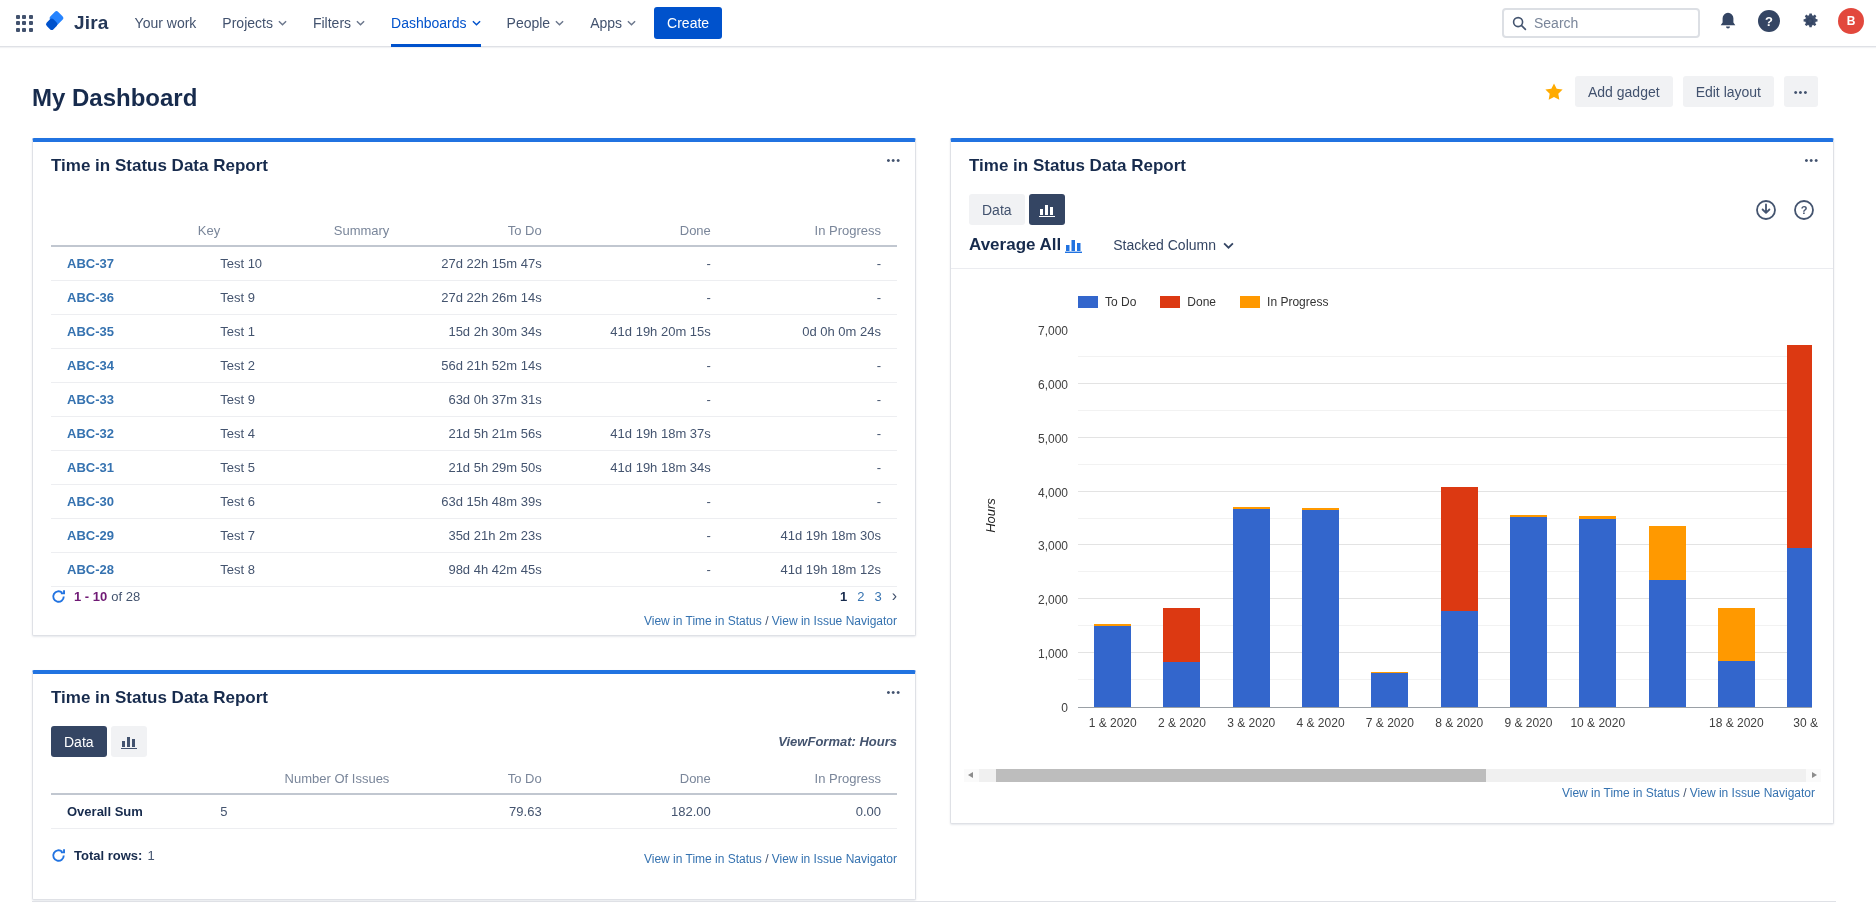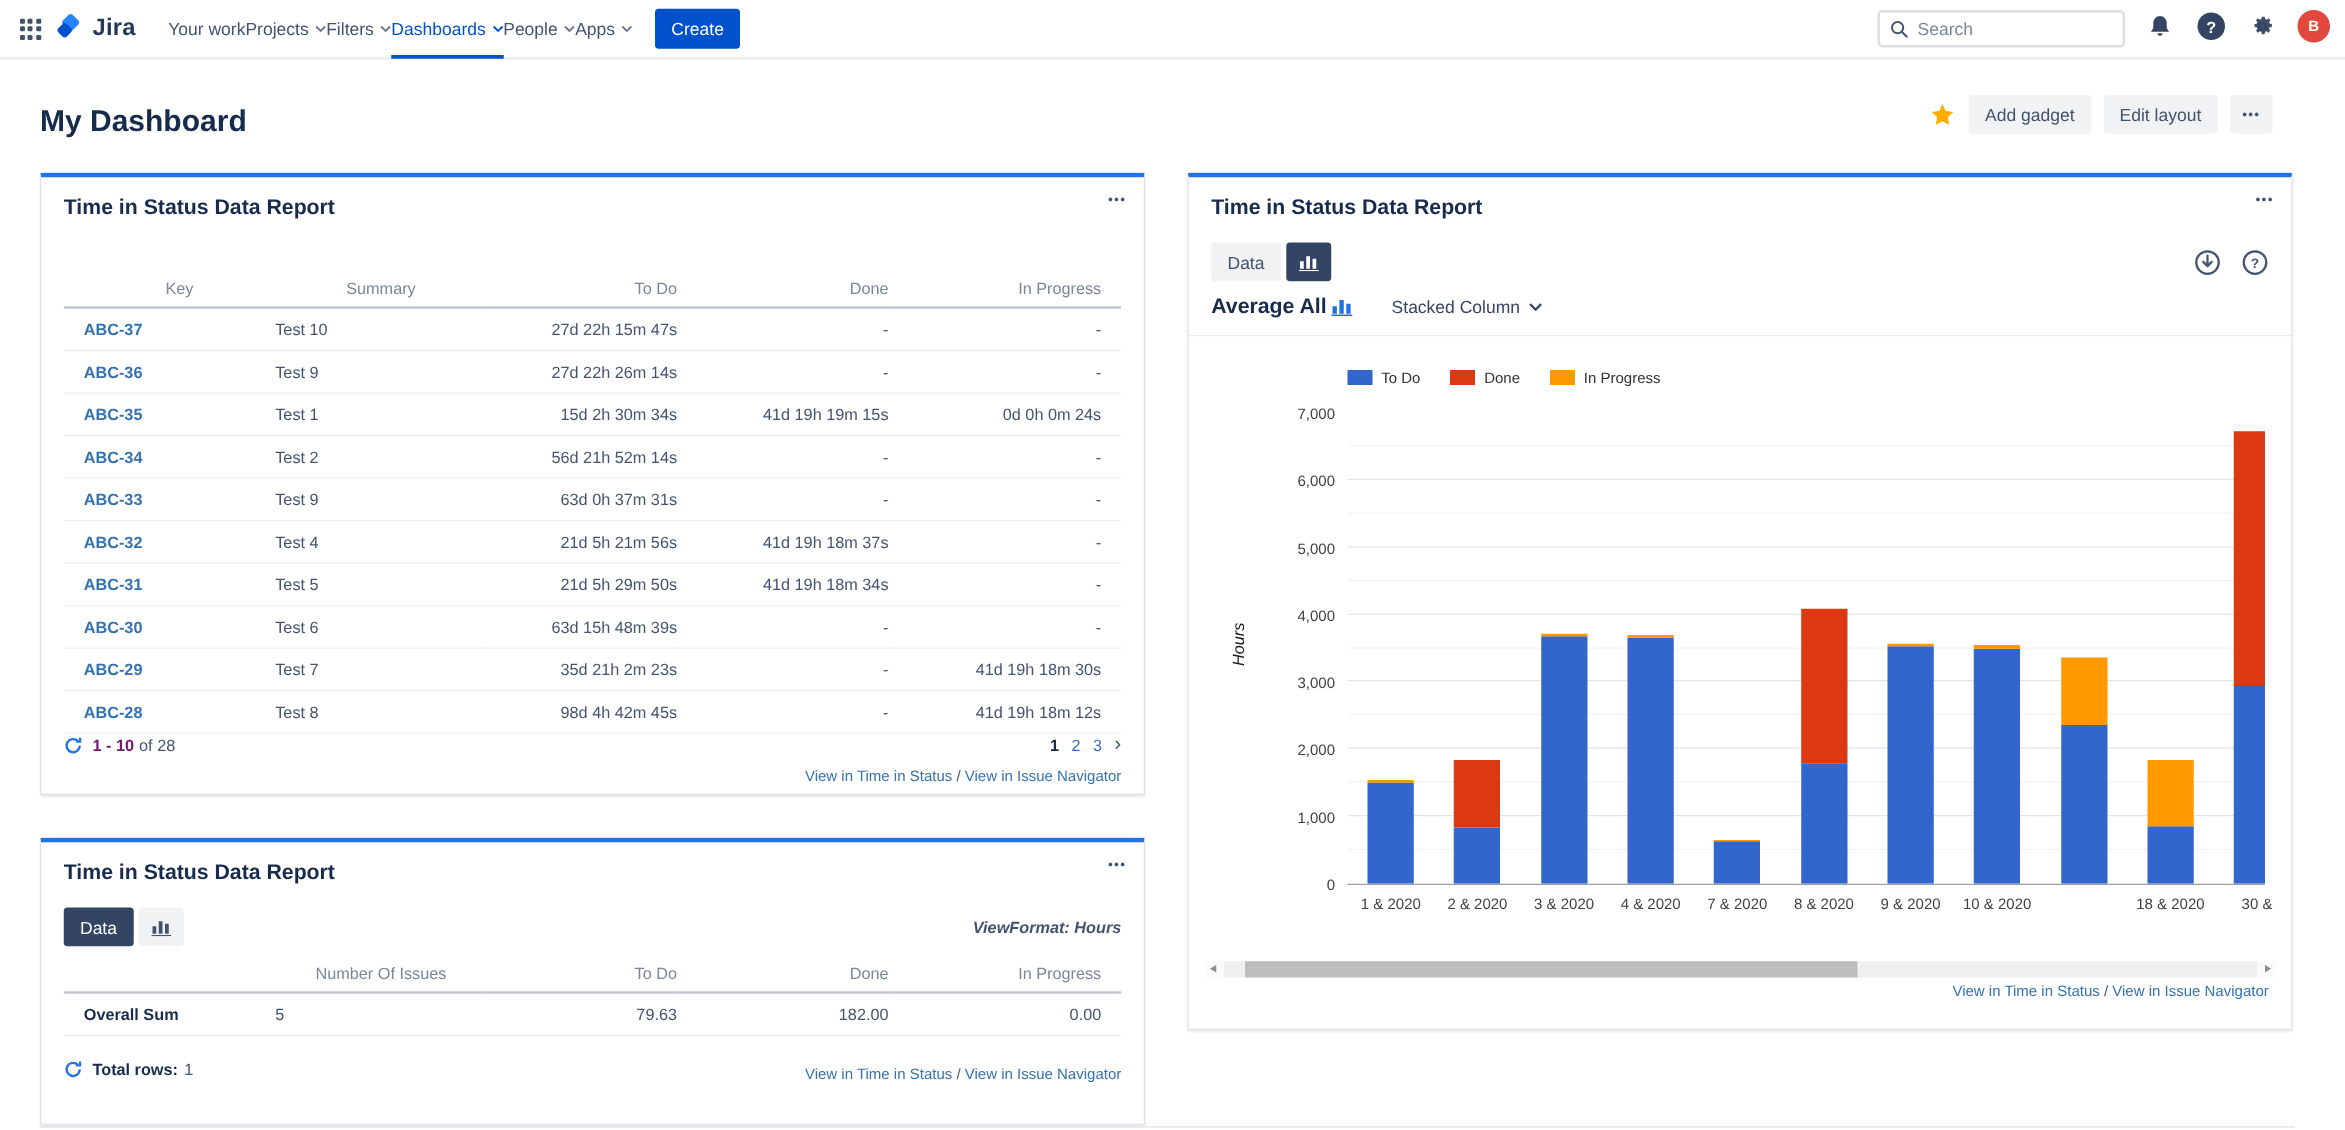--- a/index.html
+++ b/index.html
@@ -10,21 +10,21 @@
   
   .topnav { position:absolute; left:0; top:0; width:100%; height:47px;
     display:flex; align-items:center; padding:0 12px 0 10px;
     border-bottom:1px solid #DFE1E6; box-shadow:0 1px 1px rgba(9,30,66,.06); background:#fff; }
   .grid-btn { width:28px; height:28px; display:flex; align-items:center; justify-content:center;
     background:none; border:none; cursor:pointer; margin-right:6px; }
   .grid-ic { display:grid; grid-template-columns:repeat(3,4px); grid-gap:2.5px; }
   .grid-ic i { width:4px; height:4px; background:#42526E; border-radius:1px; }
   .logo { display:flex; align-items:center; gap:6px; margin-right:26px; cursor:pointer; }
   .logo .word { font-size:19px; font-weight:700; color:#253858; letter-spacing:.2px; }
-  .nav-items { display:flex; align-items:stretch; height:47px; }
+  .nav-items { display:flex; align-items:stretch; height:47px; gap:26px; }
   .nav-item { display:flex; align-items:center; gap:5px; font-size:14px; font-weight:500;
     color:#42526E; cursor:pointer; border-bottom:3px solid transparent; padding-top:3px; }
   .nav-item.active { color:#0052CC; border-bottom-color:#0052CC; }
   .nav-item .chev { width:9px; height:6px; color:#6B778C; }
   .nav-item.active .chev { color:#0052CC; }
   .create-btn { margin-left:18px; height:32px; padding:0 13px; border:none; border-radius:3px;
     background:#0052CC; color:#fff; font-size:14px; font-weight:500; cursor:pointer; }
   .nav-right { margin-left:auto; display:flex; align-items:flex-start; gap:15px; }
   .searchbox { display:flex; align-items:center; gap:7px; width:198px; height:30px;
     border:2px solid #DCDFE4; border-radius:4px; padding:0 8px; background:#fff; }
@@ -53,21 +53,21 @@
     border-radius:2px; box-shadow:0 1px 2px rgba(9,30,66,.10); }
   .p1 { left:32px;  top:138px; width:884px; height:498px; }
   .p2 { left:32px;  top:670px; width:884px; height:230px; }
   .p3 { left:950px; top:138px; width:884px; height:686px; }
   .panel-title { position:absolute; left:18px; top:14px; font-size:17px; font-weight:600; color:#172B4D; }
   .panel-more { position:absolute; right:14px; top:12px; background:none; border:none; cursor:pointer;
     color:#42526E; font-size:11px; letter-spacing:1px; }
 
   
   .gtable { position:absolute; left:18px; right:18px; border-collapse:collapse; width:calc(100% - 36px); }
-  .gtable th { font-size:13px; font-weight:400; color:#7A869A; text-align:center;
+  .gtable th { font-size:13px; font-weight:400; color:#7A869A; text-align:right;
     padding:5px 0 7px 0; border-bottom:2px solid #C1C7D0; }
   .gtable td { font-size:13px; color:#44546F; padding:9px 0; border-bottom:1px solid #EDEEF1; }
   .gtable th.num, .gtable td.num { text-align:right; }
   .gtable th:first-child, .gtable td:first-child { padding-left:16px; }
   .gtable th:last-child,  .gtable td:last-child  { padding-right:16px; }
   .gtable td.key { color:#3572B0; font-weight:600; cursor:pointer; }
   .gtable td.strong { color:#172B4D; font-weight:700; }
   .c1{width:20%} .c2{width:20%} .c3{width:18%} .c4{width:20%} .c5{width:22%}
 
   .pager { position:absolute; left:18px; right:18px; top:446px; display:flex; align-items:center; font-size:13px; }
@@ -262,21 +262,21 @@
             <td class="key">ABC-36</td>
             <td>Test 9</td>
             <td class="num">27d 22h 26m 14s</td>
             <td class="num">-</td>
             <td class="num">-</td>
           </tr>
           <tr>
             <td class="key">ABC-35</td>
             <td>Test 1</td>
             <td class="num">15d 2h 30m 34s</td>
-            <td class="num">41d 19h 19m 15s</td>
+            <td class="num">41d 19h 20m 15s</td>
             <td class="num">0d 0h 0m 24s</td>
           </tr>
           <tr>
             <td class="key">ABC-34</td>
             <td>Test 2</td>
             <td class="num">56d 21h 52m 14s</td>
             <td class="num">-</td>
             <td class="num">-</td>
           </tr>
           <tr>

